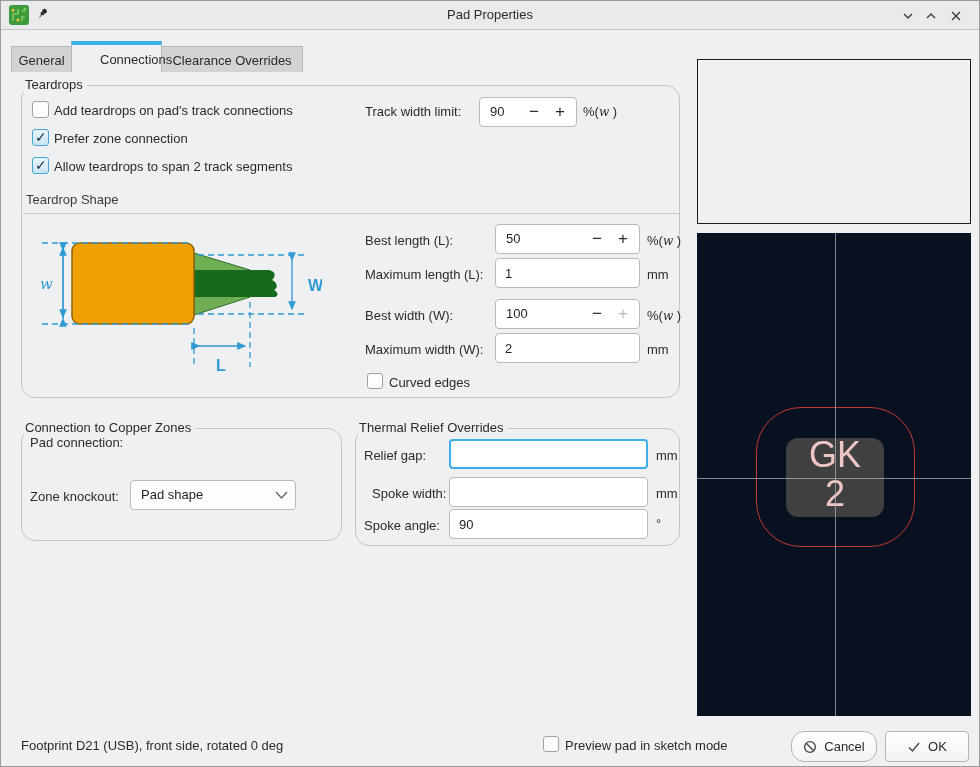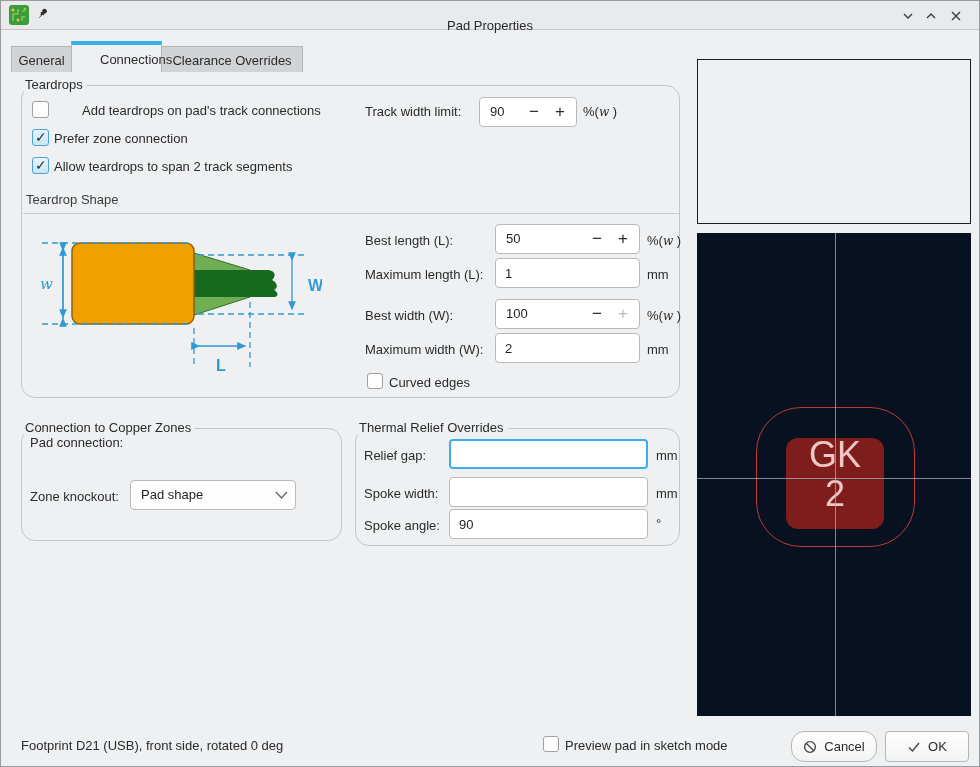--- a/index.html
+++ b/index.html
@@ -9,21 +9,21 @@
     font-size:13px; color:#1f2022; background:#eff0f1;
     position:relative; overflow:hidden;
   }
   .win { position:absolute; inset:0; border:1px solid #9a9b9d; }
 
   
   .titlebar { position:absolute; left:0; top:0; width:100%; height:29px;
     background:#e9eaeb; border-bottom:1px solid #c2c4c6; }
   .titlebar .app-icon { position:absolute; left:8px; top:4px; }
   .titlebar .pin-icon { position:absolute; left:34px; top:6px; }
-  .title-text { position:absolute; left:0; right:0; top:17px; text-align:center;
+  .title-text { position:absolute; left:0; right:0; top:6px; text-align:center;
     font-size:13px; color:#2a2b2c; }
   .win-btn { position:absolute; top:7px; width:18px; height:16px; cursor:default;
     display:flex; align-items:center; justify-content:center; }
   .win-btn.b1 { right:62px; } .win-btn.b2 { right:39px; } .win-btn.b3 { right:14px; }
 
   
   .tab { position:absolute; border:1px solid #b5b6b8; border-bottom:none;
     background:#d2d3d4; color:#2a2b2c; text-align:center; font-size:13px;
     padding-top:6px; height:26px; top:45px; cursor:default; }
   .tab.active { top:40px; height:31px; background:#eff0f1;
@@ -74,22 +74,22 @@
   .preview-top { position:absolute; left:696px; top:58px; width:274px; height:165px;
     background:#eef0f1; border:1px solid #1c1d1e; }
   .preview-canvas { position:absolute; left:696px; top:232px; width:274px; height:483px;
     background:#071120; overflow:hidden; }
   .ch-v { position:absolute; left:138px; top:0; width:1px; height:100%;
     background:#aab1b8; opacity:.75; z-index:3; }
   .ch-h { position:absolute; left:0; top:245px; width:100%; height:1px;
     background:#aab1b8; opacity:.75; z-index:3; }
   .clearance-outline { position:absolute; left:59px; top:174px; width:159px; height:140px;
     border:1px solid #bf3a34; border-radius:45px; z-index:1; }
-  .pad { position:absolute; left:89px; top:205px; width:98px; height:91px;
-    background:#7f1d1d; border-radius:12px; z-index:2; }
+  .pad { position:absolute; left:89px; top:205px; width:98px; height:79px;
+    background:#404040; border-radius:12px; z-index:2; }
   .pad .pt { position:absolute; width:100%; text-align:center; color:#eec6c4;
     font-family:"Liberation Sans",sans-serif; font-size:36px; line-height:36px; }
   .pad .pt1 { top:-1px; } .pad .pt2 { top:38px; }
 
   
   .status { position:absolute; left:20px; top:737px; color:#2a2b2c; }
   .btn { position:absolute; top:730px; height:31px; background:linear-gradient(#fefefe,#f2f3f4);
     border:1px solid #b3b5b7; border-radius:4px; display:flex; align-items:center;
     justify-content:center; gap:7px; font-size:13px; color:#2a2b2c; cursor:default; }
   .btn-cancel { left:790px; width:86px;border-radius:13px; }
@@ -139,21 +139,21 @@
   </div>
 
   <div class="tab tab-general"><span>General</span></div>
   <div class="tab tab-connections active"><span>Connections</span></div>
   <div class="tab tab-clearance"><span>Clearance Overrides</span></div>
 
   <div class="groupbox" style="left:20px; top:84px; width:659px; height:313px;">
     <span class="legend">Teardrops</span>
 
     <span class="cb" style="left:10px; top:15px;"></span>
-    <span class="lbl" style="left:32px; top:17px;margin-left:28px;">Add teardrops on pad's track connections</span>
+    <span class="lbl" style="left:32px; top:17px;">Add teardrops on pad's track connections</span>
 
     <span class="cb checked" style="left:10px; top:43px;"></span>
     <span class="lbl" style="left:32px; top:45px;">Prefer zone connection</span>
 
     <span class="cb checked" style="left:10px; top:71px;"></span>
     <span class="lbl" style="left:32px; top:73px;">Allow teardrops to span 2 track segments</span>
 
     <span class="lbl" style="left:343px; top:18px;">Track width limit:</span>
     <div class="spin" style="left:457px; top:11px; width:98px;">
       <span class="val">90</span>
@@ -240,21 +240,21 @@
 
   <div class="groupbox" style="left:354px; top:427px; width:325px; height:118px;">
     <span class="legend">Thermal Relief Overrides</span>
 
     <span class="lbl" style="left:8px; top:19px;">Relief gap:</span>
     <div class="field focused" style="left:93px; top:10px; width:199px;">
       <input value="" style="">
     </div>
     <span class="unit" style="left:300px; top:19px;">mm</span>
 
-    <span class="lbl" style="left:8px; top:57px;">Spoke width:</span>
+    <span class="lbl" style="left:16px; top:57px;">Spoke width:</span>
     <div class="field" style="left:93px; top:48px; width:199px;">
       <input value="" style="">
     </div>
     <span class="unit" style="left:300px; top:57px;">mm</span>
 
     <span class="lbl" style="left:8px; top:89px;">Spoke angle:</span>
     <div class="field" style="left:93px; top:80px; width:199px;">
       <input value="90" style="">
     </div>
     <span class="unit" style="left:300px; top:87px;">°</span>

